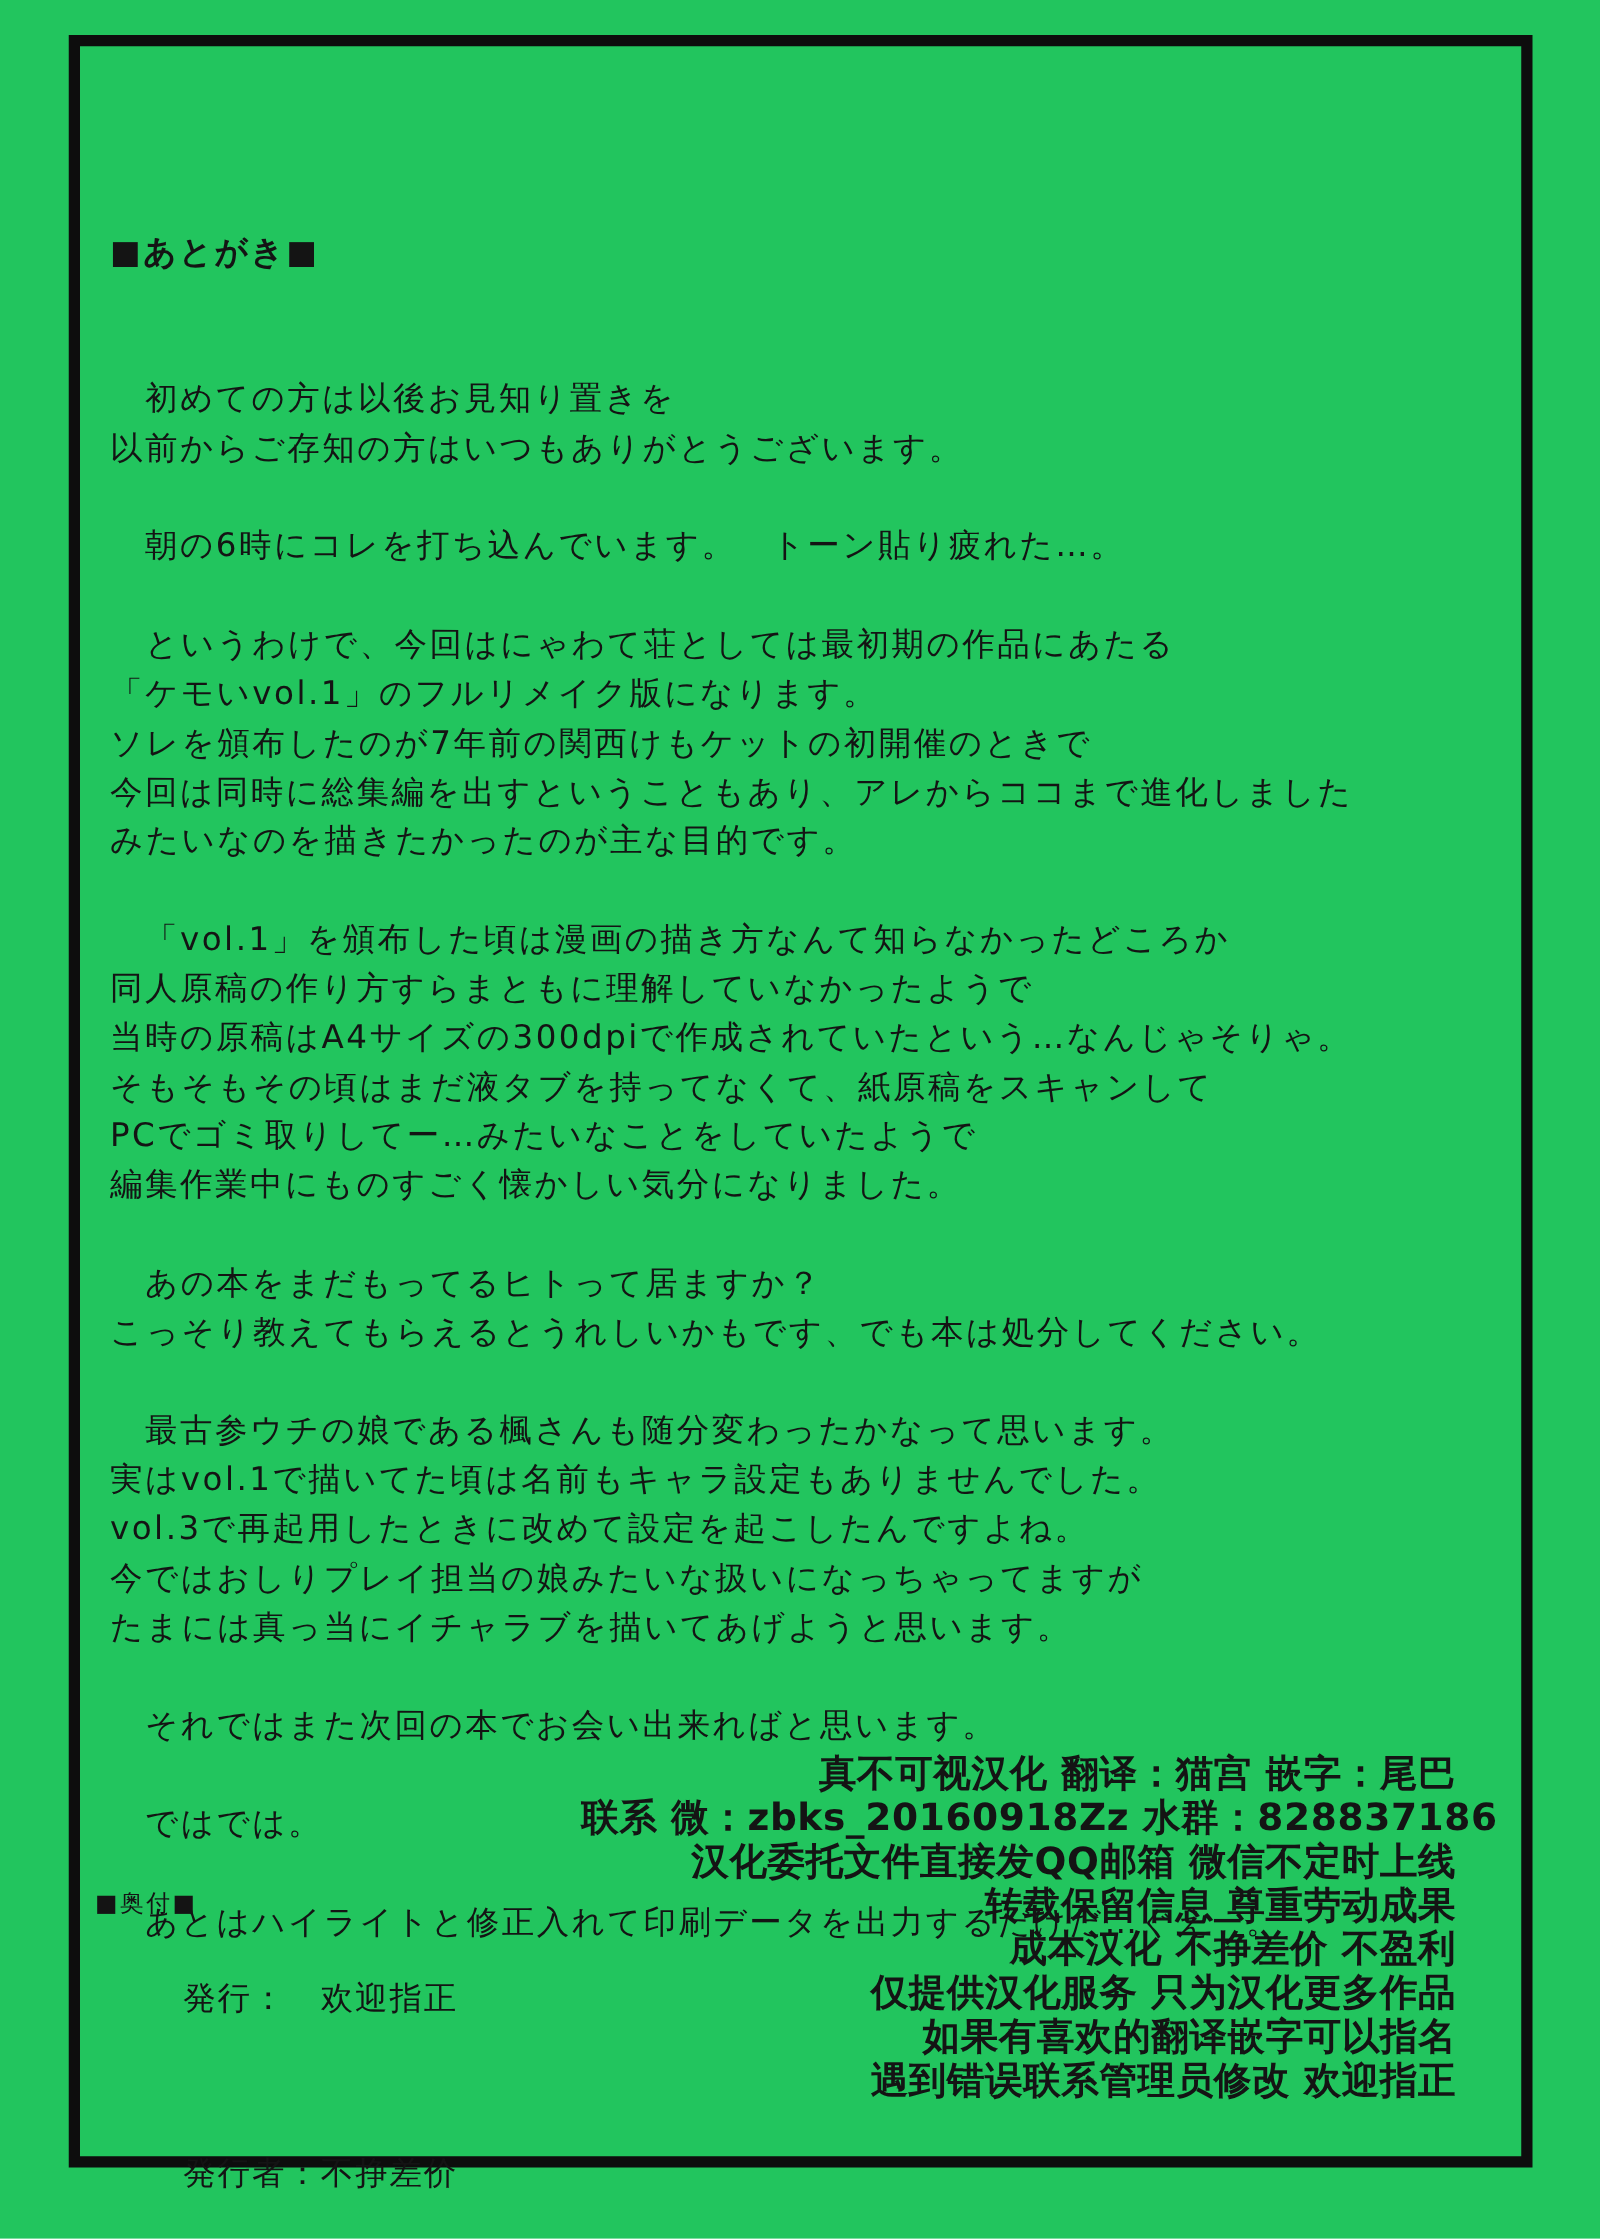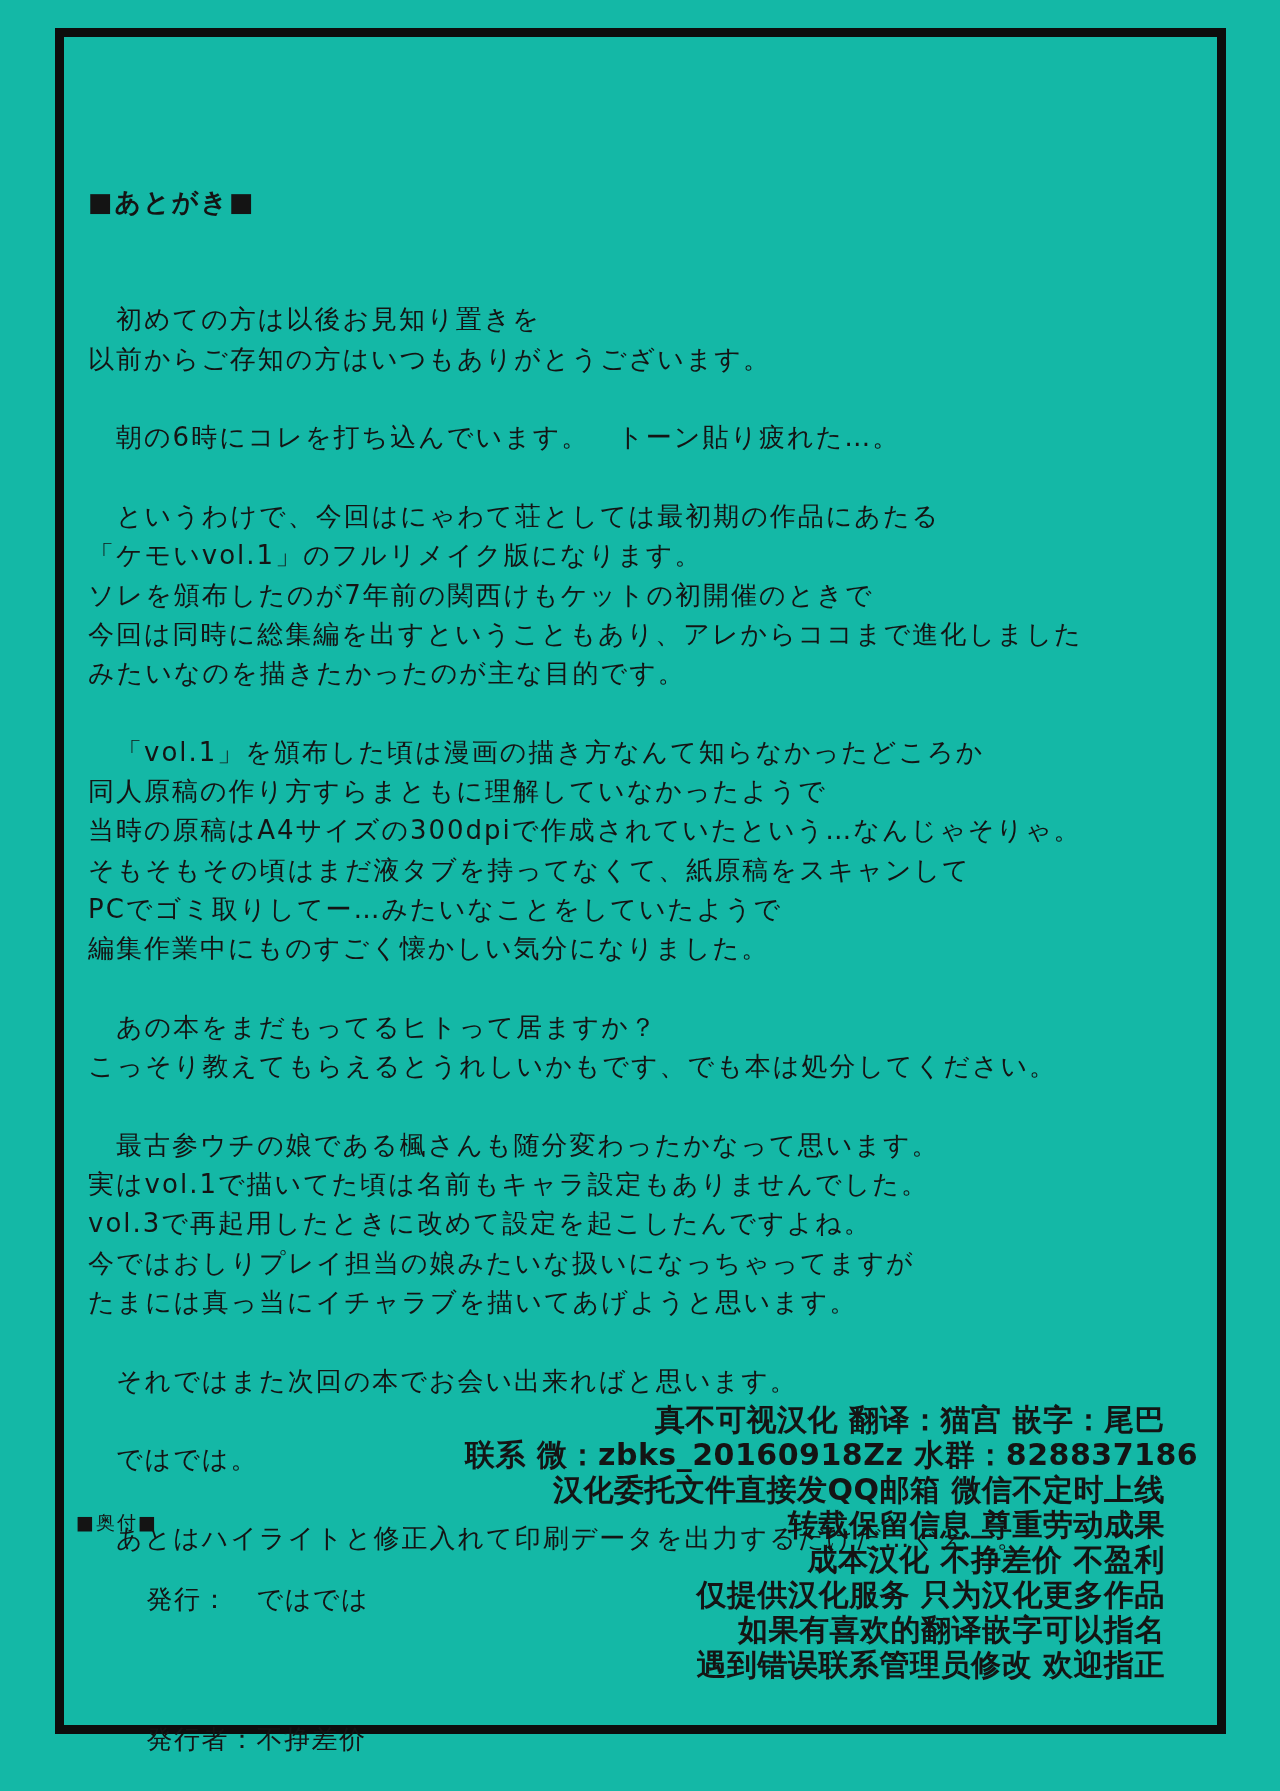--- a/index.html
+++ b/index.html
@@ -1,19 +1,19 @@
 <!DOCTYPE html>
 <html><head>
 <meta charset="utf-8">
 <style>
   html,body{margin:0;padding:0;background:#ffffff;}
   .page{
     position:relative;
     width:1280px;height:1791px;
-    background:#14b8a6;
+    background:#22c55e;
     color:#141414;
     font-family:"DejaVu Sans",sans-serif;
     overflow:hidden;
   }
   .frame{
     position:absolute;
     left:55px;top:28px;
     width:1171px;height:1706px;
     border:9px solid #0d0d0d;
     box-sizing:border-box;
@@ -80,20 +80,20 @@
   <div class="afterword">
     <div class="line title">■あとがき■</div>
     <div><div class="line">　初めての方は以後お見知り置きを</div><div class="line">以前からご存知の方はいつもありがとうございます。</div><div class="line"></div><div class="line">　朝の6時にコレを打ち込んでいます。　トーン貼り疲れた…。</div><div class="line"></div><div class="line">　というわけで、今回はにゃわて荘としては最初期の作品にあたる</div><div class="line">「ケモいvol.1」のフルリメイク版になります。</div><div class="line">ソレを頒布したのが7年前の関西けもケットの初開催のときで</div><div class="line">今回は同時に総集編を出すということもあり、アレからココまで進化しました</div><div class="line">みたいなのを描きたかったのが主な目的です。</div><div class="line"></div><div class="line">　「vol.1」を頒布した頃は漫画の描き方なんて知らなかったどころか</div><div class="line">同人原稿の作り方すらまともに理解していなかったようで</div><div class="line">当時の原稿はA4サイズの300dpiで作成されていたという…なんじゃそりゃ。</div><div class="line">そもそもその頃はまだ液タブを持ってなくて、紙原稿をスキャンして</div><div class="line">PCでゴミ取りしてー…みたいなことをしていたようで</div><div class="line">編集作業中にものすごく懐かしい気分になりました。</div><div class="line"></div><div class="line">　あの本をまだもってるヒトって居ますか？</div><div class="line">こっそり教えてもらえるとうれしいかもです、でも本は処分してください。</div><div class="line"></div><div class="line">　最古参ウチの娘である楓さんも随分変わったかなって思います。</div><div class="line">実はvol.1で描いてた頃は名前もキャラ設定もありませんでした。</div><div class="line">vol.3で再起用したときに改めて設定を起こしたんですよね。</div><div class="line">今ではおしりプレイ担当の娘みたいな扱いになっちゃってますが</div><div class="line">たまには真っ当にイチャラブを描いてあげようと思います。</div><div class="line"></div><div class="line">　それではまた次回の本でお会い出来ればと思います。</div><div class="line"></div><div class="line">　ではでは。</div><div class="line"></div><div class="line">　あとはハイライトと修正入れて印刷データを出力するだけだ…ぐえー。</div></div>
   </div>
 
   <div class="credits"><div class="credit-line">真不可视汉化 翻译：猫宫 嵌字：尾巴</div><div class="credit-line">联系 微：zbks_20160918Zz 水群：828837186</div><div class="credit-line">汉化委托文件直接发QQ邮箱 微信不定时上线</div><div class="credit-line">转载保留信息 尊重劳动成果</div><div class="credit-line">成本汉化 不挣差价 不盈利</div><div class="credit-line">仅提供汉化服务 只为汉化更多作品</div><div class="credit-line">如果有喜欢的翻译嵌字可以指名</div><div class="credit-line">遇到错误联系管理员修改 欢迎指正</div></div>
 
   <div class="colophon-title">■奥付■</div>
 
   <div class="colophon"><div class="colophon-row">
-      <span class="ctext">発行：　ではでは</span>
+      <span class="ctext">発行：　欢迎指正</span>
       <span class="cnote"></span>
     </div><div class="colophon-row">
       <span class="ctext">発行者：不挣差价</span>
       <span class="cnote"></span>
     </div></div>
 
 </div>
 
 </body></html>

